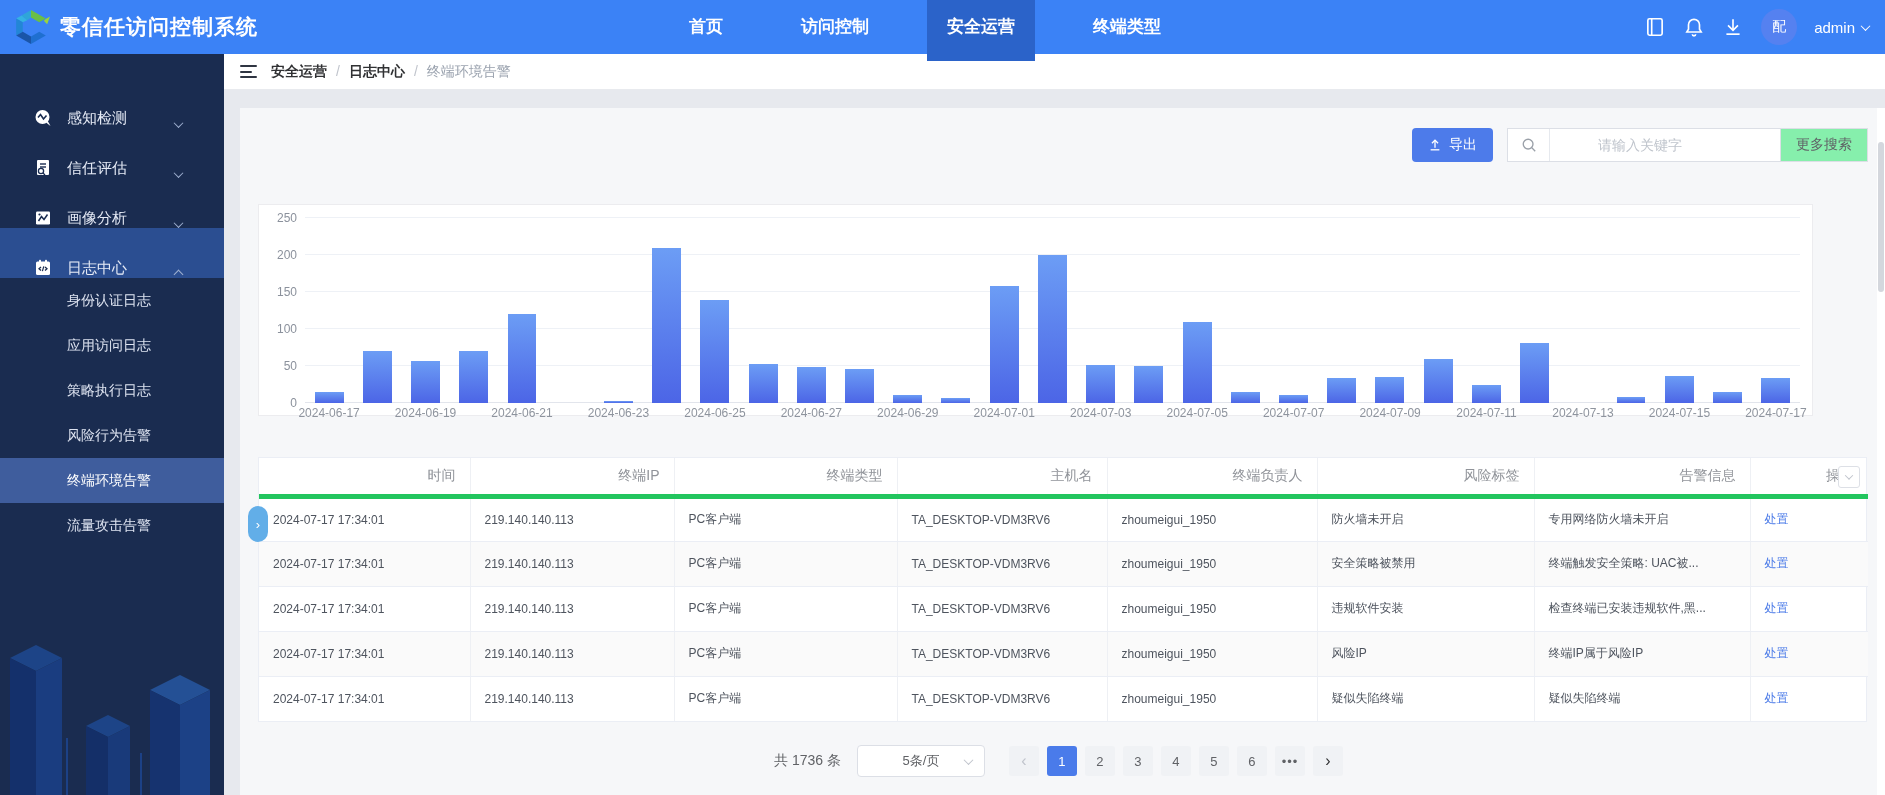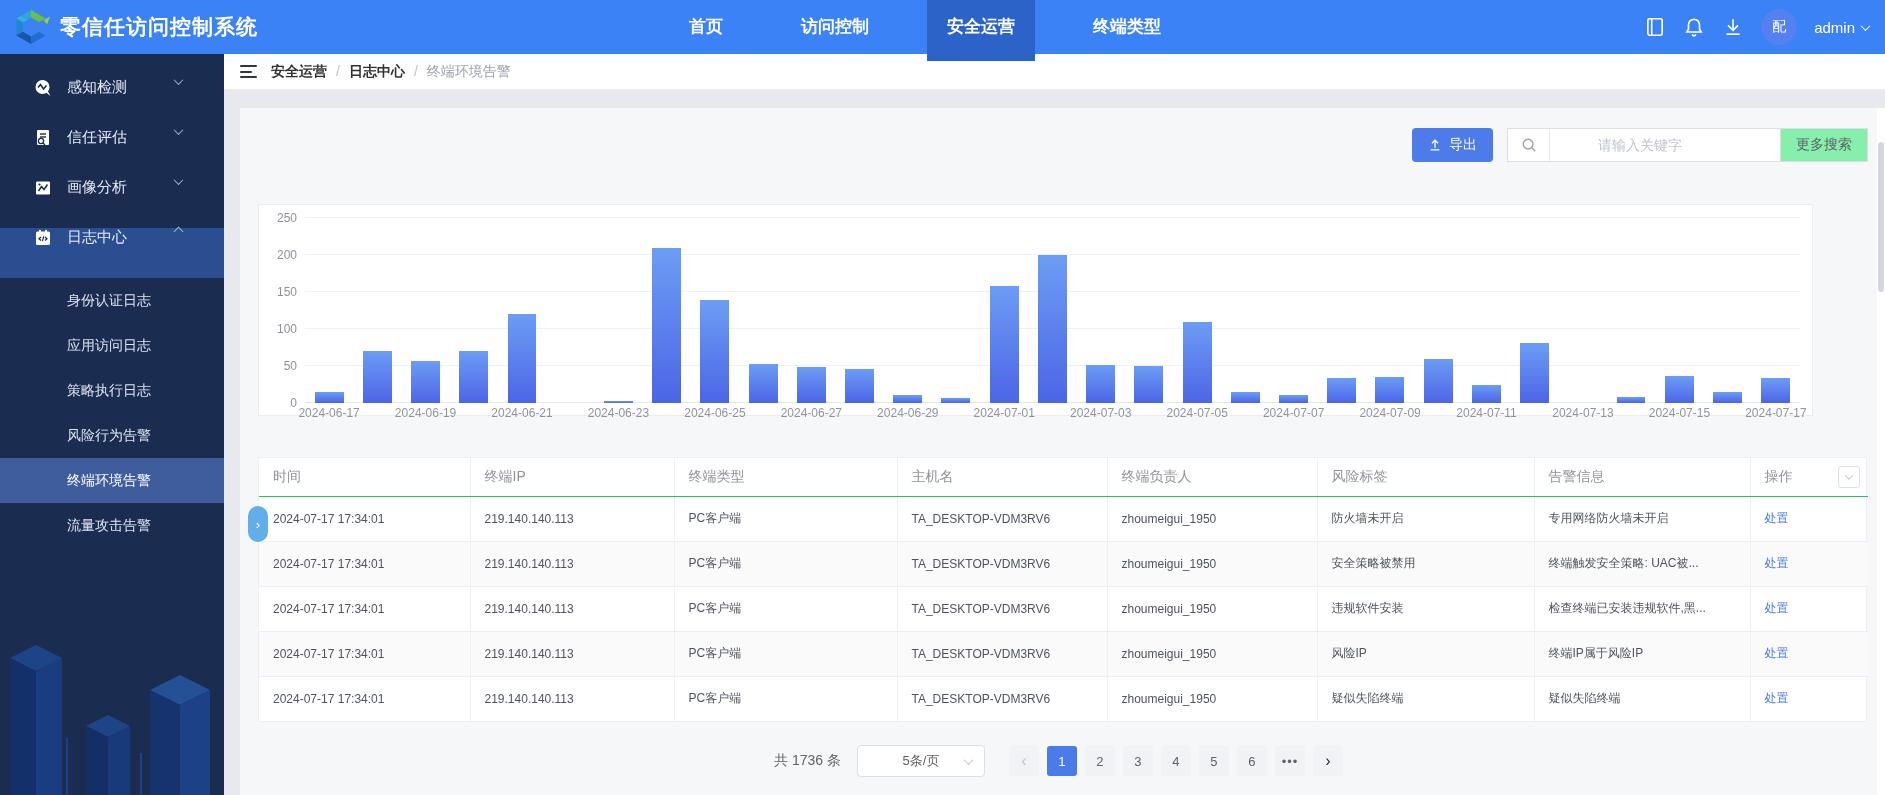--- a/index.html
+++ b/index.html
@@ -17,21 +17,21 @@
   .tool-icon { width:22px; height:22px; display:flex; cursor:pointer; }
   .avatar { width:36px; height:36px; border-radius:50%; background:#5581f0; color:#fff; display:flex; align-items:center; justify-content:center; font-size:14px; cursor:pointer; }
   .admin-box { display:flex; align-items:center; gap:7px; color:#fff; font-size:15px; cursor:pointer; }
   .chev { width:7px; height:7px; border-right:1.5px solid currentColor; border-bottom:1.5px solid currentColor; display:inline-block; }
   .chev.down { transform:rotate(45deg) translate(-1px,-1px); }
   .chev.up { transform:rotate(-135deg); }
 
   
   .sidebar { position:absolute; top:54px; left:0; width:224px; bottom:0; background:#1a2c50; overflow:hidden; z-index:10; }
   .side-nav { padding-top:24px; position:relative; z-index:2; }
-  .side-item { height:50px; display:flex; align-items:flex-start; color:#e6ebf6; font-size:15px; cursor:pointer; position:relative; }
+  .side-item { height:50px; display:flex; align-items:flex-end; color:#e6ebf6; font-size:15px; cursor:pointer; position:relative; }
   .side-item.active { background:#2b4e91; }
   .s-icon { width:20px; height:20px; margin-left:33px; margin-right:14px; flex:none; }
   .s-chev { position:absolute; right:42px; color:#9fb0d0; }
   .side-sub { height:45px; line-height:45px; padding-left:67px; color:#dde3f0; font-size:14px; cursor:pointer; white-space:nowrap; }
   .side-sub.active { background:#3f5d9d; color:#fff; }
   .buildings { position:absolute; left:0; bottom:0; z-index:1; }
 
   
   .content { position:absolute; left:224px; top:54px; right:0; bottom:0; }
   .breadcrumb-bar { height:36px; background:#fff; display:flex; align-items:center; padding-left:16px; border-bottom:1px solid #e8eaee; }
@@ -60,21 +60,21 @@
   .gridline.axis { background:#e2e5ec; }
   .y-label { position:absolute; left:-42px; width:34px; text-align:right; font-size:12px; color:#8b919c; }
   .bars { position:absolute; left:0; right:0; top:0; bottom:0; display:flex; align-items:flex-end; }
   .bar-slot { flex:1; display:flex; justify-content:center; align-items:flex-end; height:100%; }
   .bar { width:60%; background:linear-gradient(180deg,#6c9df5 0%,#4c65e6 100%); }
   .x-label { position:absolute; bottom:-17px; transform:translateX(-50%); font-size:12px; color:#8e949e; white-space:nowrap; }
 
   
   .table-wrap { position:absolute; left:18px; top:349px; width:1609px; background:#fff; border:1px solid #ebeef5; }
   table { width:100%; border-collapse:collapse; table-layout:fixed; }
-  th { height:38px; text-align:left; padding:0 14px; font-size:14px; font-weight:normal; color:#909399; border-bottom:1px solid #22c55e; border-right:1px solid #eef0f4; white-space:nowrap; overflow:hidden; }
+  th { height:38px; text-align:right; padding:0 14px; font-size:14px; font-weight:normal; color:#909399; border-bottom:5px solid #22c55e; border-right:1px solid #eef0f4; white-space:nowrap; overflow:hidden; }
   td { height:45px; padding:0 14px; font-size:12px; color:#4e545e; border-bottom:1px solid #ebeef5; border-right:1px solid #eef0f4; white-space:nowrap; overflow:hidden; }
   th:last-child, td:last-child { border-right:none; }
   tbody tr:last-child td { border-bottom:none; }
   tbody tr:nth-child(even) { background:#fafafa; }
   .op-link { color:#4a7ae8; cursor:pointer; }
   .col-settings { position:absolute; top:8px; right:6px; width:22px; height:22px; border:1px solid #dde0e6; border-radius:3px; background:#fff; color:#c0c4cc; display:flex; align-items:center; justify-content:center; cursor:pointer; }
   .col-settings .chev { width:6px; height:6px; }
   .row-handle { position:absolute; left:-11px; top:48px; width:20px; height:36px; background:#62aee8; border-radius:10px; color:#fff; display:flex; align-items:center; justify-content:center; font-size:13px; cursor:pointer; }
 
   

